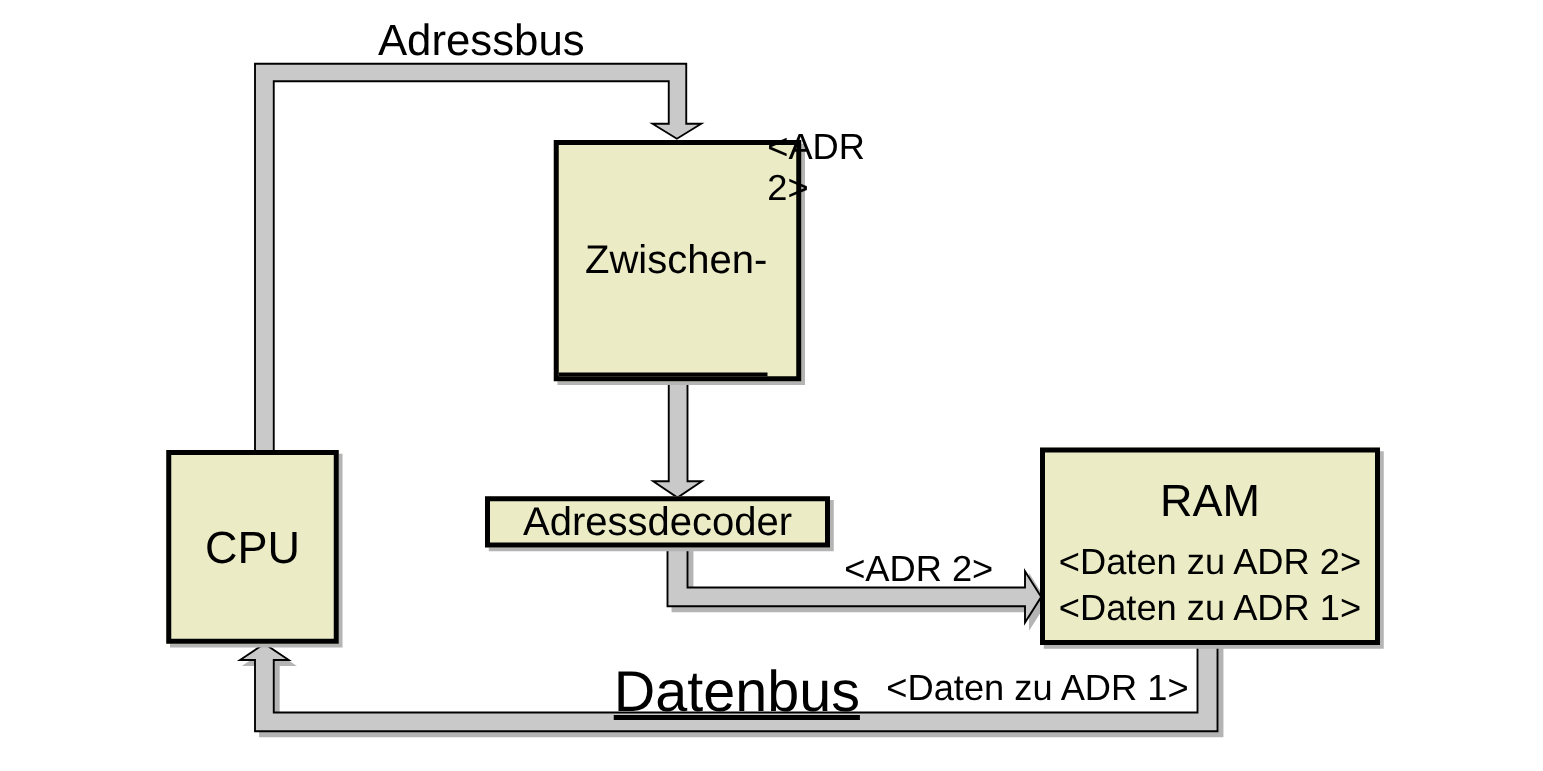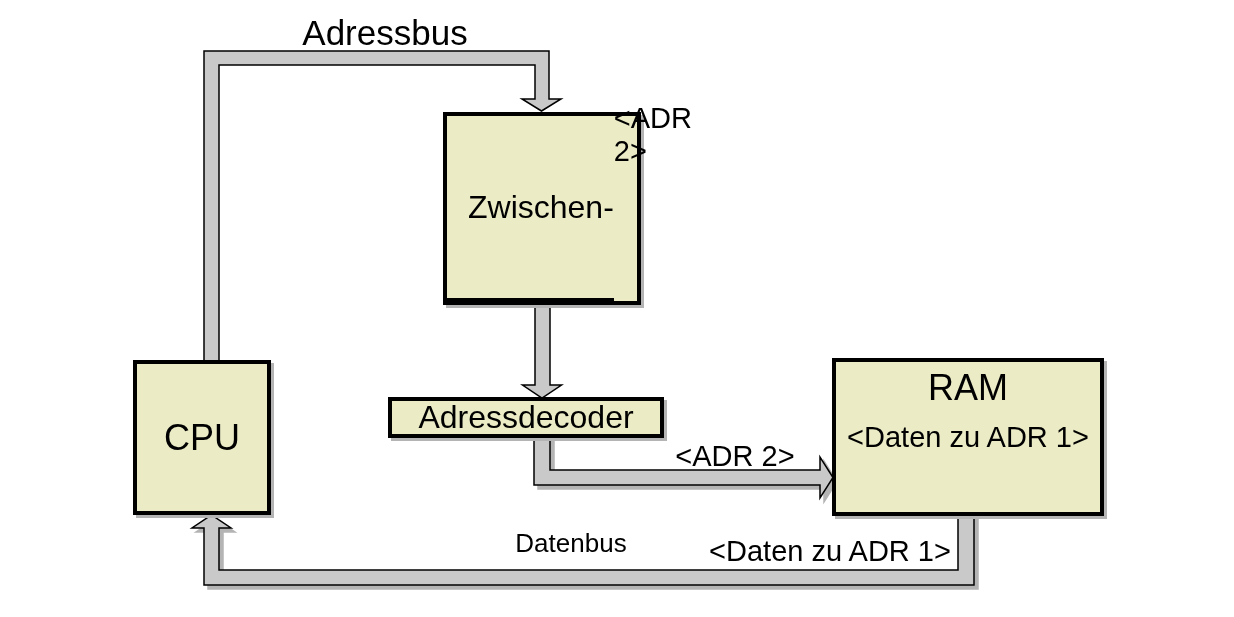--- a/index.html
+++ b/index.html
@@ -21,26 +21,26 @@
        border:4px solid var(--box-border);box-shadow:3px 3px 0 0 var(--shadow);}
   .box-cpu{left:133px;top:360px;width:138px;height:155px;display:flex;align-items:center;justify-content:center;
            font-size:36px;}
   .box-buffer{left:443px;top:112px;width:198px;height:193px;display:flex;flex-direction:row;}
   .buffer-empty{height:33px;border-bottom:3px solid var(--box-border);}
   .buffer-mid{flex:1;display:flex;flex-direction:column;justify-content:center;
               padding-left:21px;font-size:32px;line-height:38px;border-bottom:3px solid var(--box-border);}
   .buffer-val{height:37px;display:flex;align-items:center;justify-content:center;font-size:29px;}
   .box-decoder{left:388px;top:397px;width:276px;height:41px;display:flex;align-items:center;justify-content:center;
                font-size:32px;}
-  .box-ram{left:832px;top:358px;width:272px;height:158px;padding-top:5px;text-align:center;}
+  .box-ram{left:832px;top:358px;width:272px;height:158px;padding-top:18px;text-align:center;}
   .ram-title{font-size:36px;line-height:42px;}
   .ram-entries{margin-top:10px;font-size:29px;line-height:37px;}
   .buslabel{position:absolute;text-align:center;line-height:1;white-space:nowrap;}
   .lbl-adressbus{left:280px;top:15px;width:210px;font-size:35px;}
-  .lbl-datenbus{left:491px;top:530px;width:160px;font-size:26px;}
+  .lbl-datenbus{left:491px;top:530px;width:160px;font-size:46px;text-decoration:underline;}
   .lbl-adr2{left:670px;top:442px;width:130px;font-size:29px;}
   .lbl-daten1{left:705px;top:537px;width:250px;font-size:29px;}
 </style>
 </head>
 <body>
 
 <div class="canvas">
 
   <svg class="buslayer" viewBox="0 0 1234 617" xmlns="http://www.w3.org/2000/svg">
     <defs>
@@ -69,20 +69,21 @@
     <div class="buffer-val">&lt;ADR 2&gt;</div>
   </div>
 
   <div class="box box-decoder">
     <span>Adressdecoder</span>
   </div>
 
   <div class="box box-ram">
     <div class="ram-title">RAM</div>
     <div class="ram-entries">
+      <div>&lt;Daten zu ADR 2&gt;</div>
       <div>&lt;Daten zu ADR 1&gt;</div>
     </div>
   </div>
 
   <div class="buslabel lbl-adressbus">Adressbus</div>
   <div class="buslabel lbl-datenbus">Datenbus</div>
   <div class="buslabel lbl-adr2">&lt;ADR 2&gt;</div>
   <div class="buslabel lbl-daten1">&lt;Daten zu ADR 1&gt;</div>
 
 </div>

